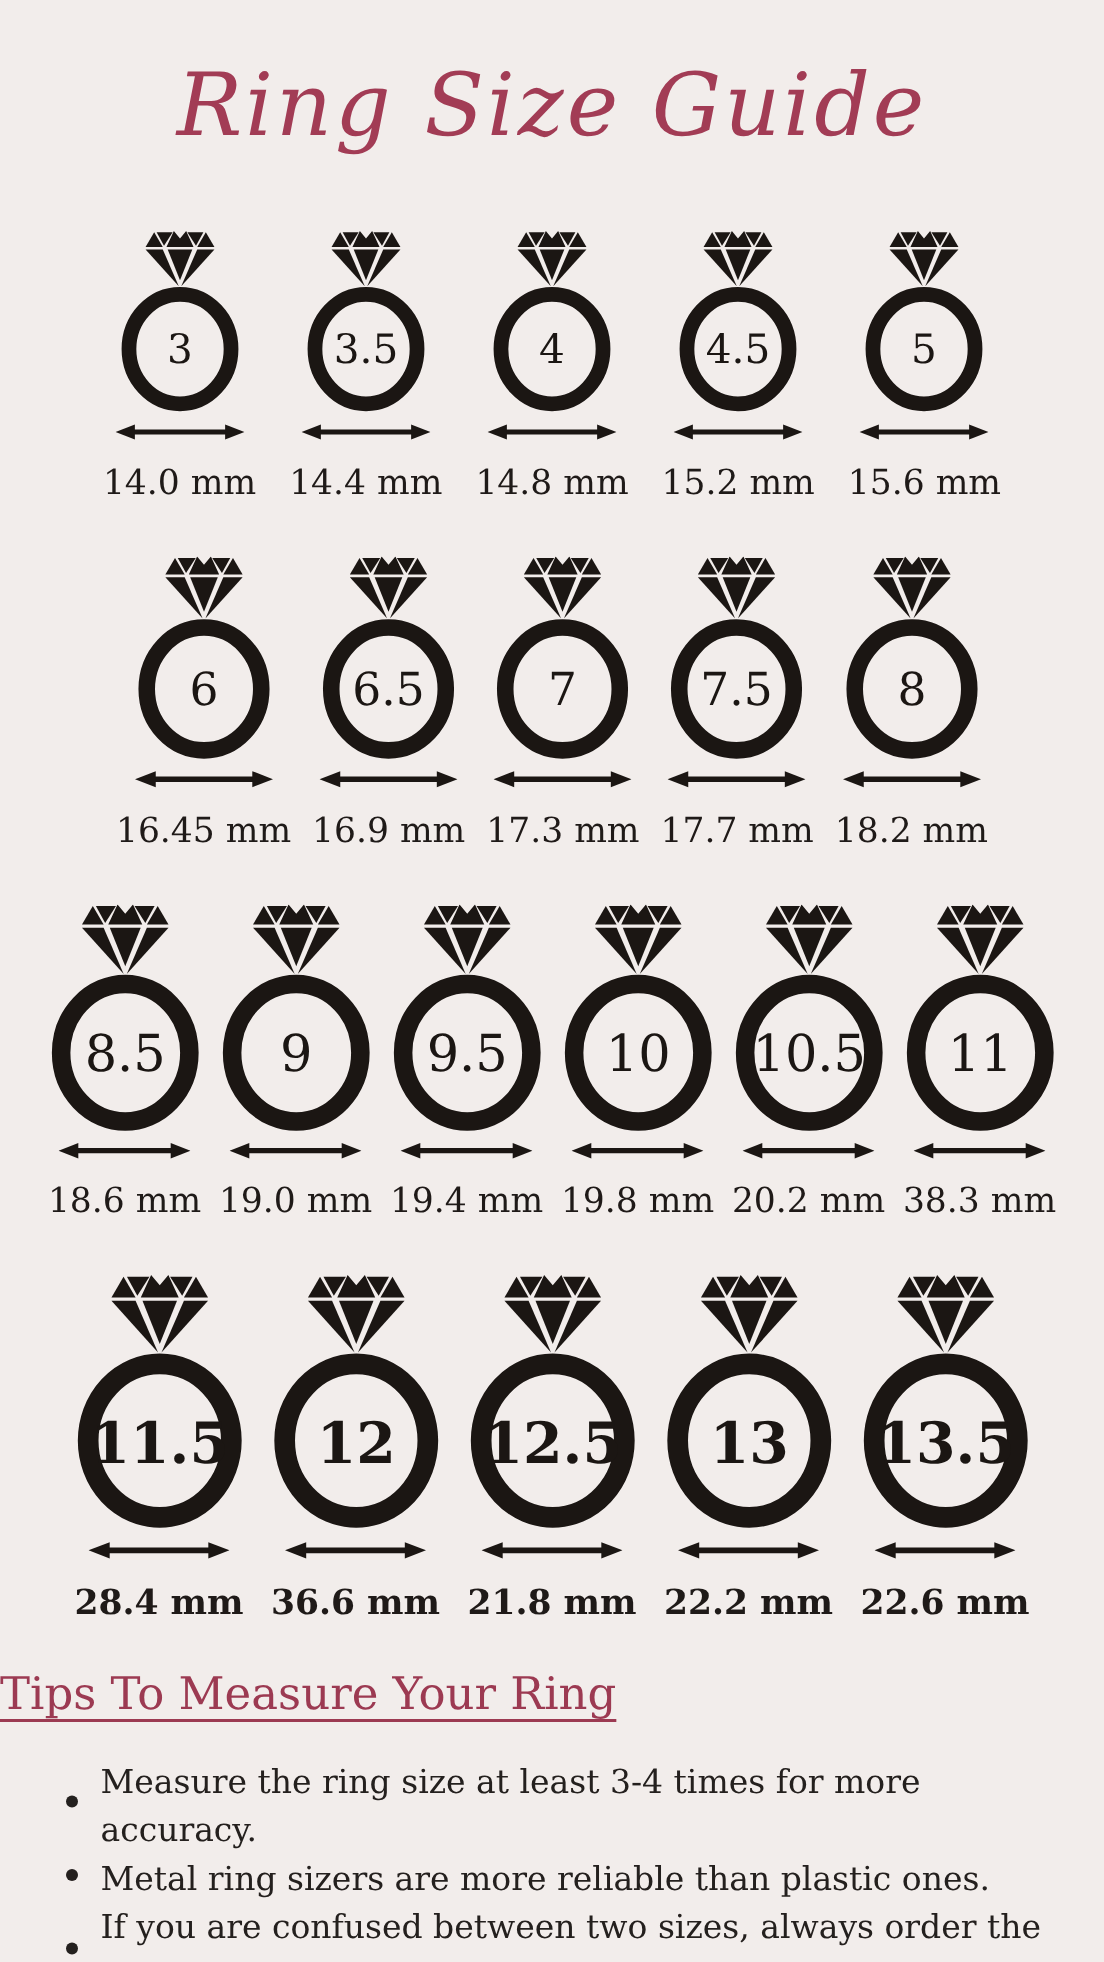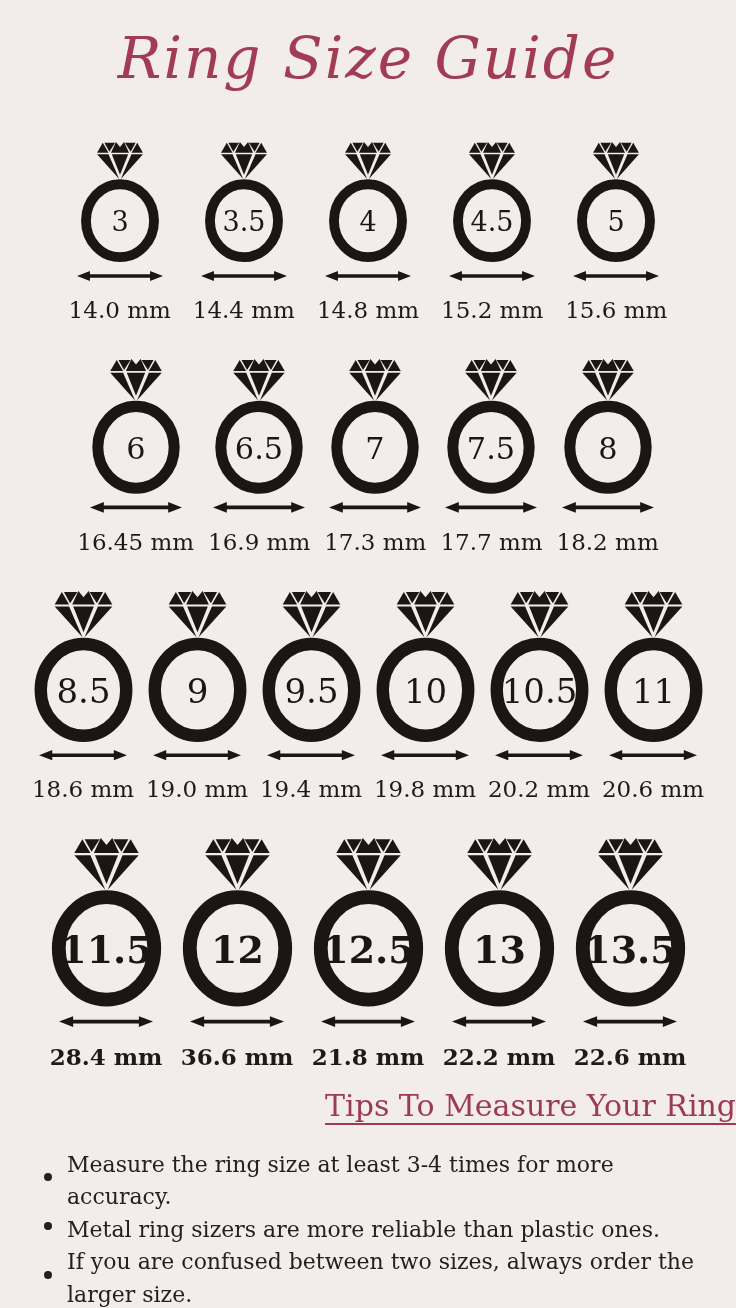--- a/index.html
+++ b/index.html
@@ -3,21 +3,21 @@
 <meta charset="utf-8">
 <style>
   html,body{margin:0;padding:0;}
   body{
     width:736px;height:1308px;overflow:hidden;
     background:#f2edeb;
     font-family:"DejaVu Serif",serif;
     color:#1b1613;
   }
   .title{
-    margin-top:16px;
+    margin-top:28px;
     text-align:center;
     font-family:"DejaVu Serif",cursive,serif;
     font-style:italic;
     font-size:58px;
     line-height:1.45;
     color:#a23c55;
     letter-spacing:2px;
   }
   .chart{display:block;}
   .row{
@@ -45,21 +45,21 @@
     text-anchor:middle;
     dominant-baseline:central;
     fill:#1b1613;
   }
   .mm{
     margin-top:15px;
     font-size:23px;
     color:#1f1a18;
     white-space:nowrap;
   }
-  .tips-heading-wrap{text-align:right;margin-top:18px;}
+  .tips-heading-wrap{text-align:left;margin-top:30px;}
   .tips-heading{
     display:inline-block;
     font-size:30px;
     color:#9c3a52;
     text-decoration:underline;
     text-decoration-thickness:2px;
     text-underline-offset:7px;
   }
   .tips-list{
     margin:26px 30px 0 30px;
@@ -268,21 +268,21 @@
       <div class="mm">20.2 mm</div>
     </div>
     <div class="cell">
       <svg class="ring" viewBox="0 0 100 147">
           <use href="#ring-glyph"></use>
           <text class="num" x="50" y="97">11</text>
         </svg>
       <svg class="arrow" viewBox="0 0 100 14">
           <use href="#arrow-glyph"></use>
         </svg>
-      <div class="mm">20.6 mm</div>
+      <div class="mm">38.3 mm</div>
     </div>
   </div>
 
   <div class="row r4">
     <div class="cell">
       <svg class="ring" viewBox="0 0 100 147">
           <use href="#ring-glyph"></use>
           <text class="num" x="50" y="97">11.5</text>
         </svg>
       <svg class="arrow" viewBox="0 0 100 14">

